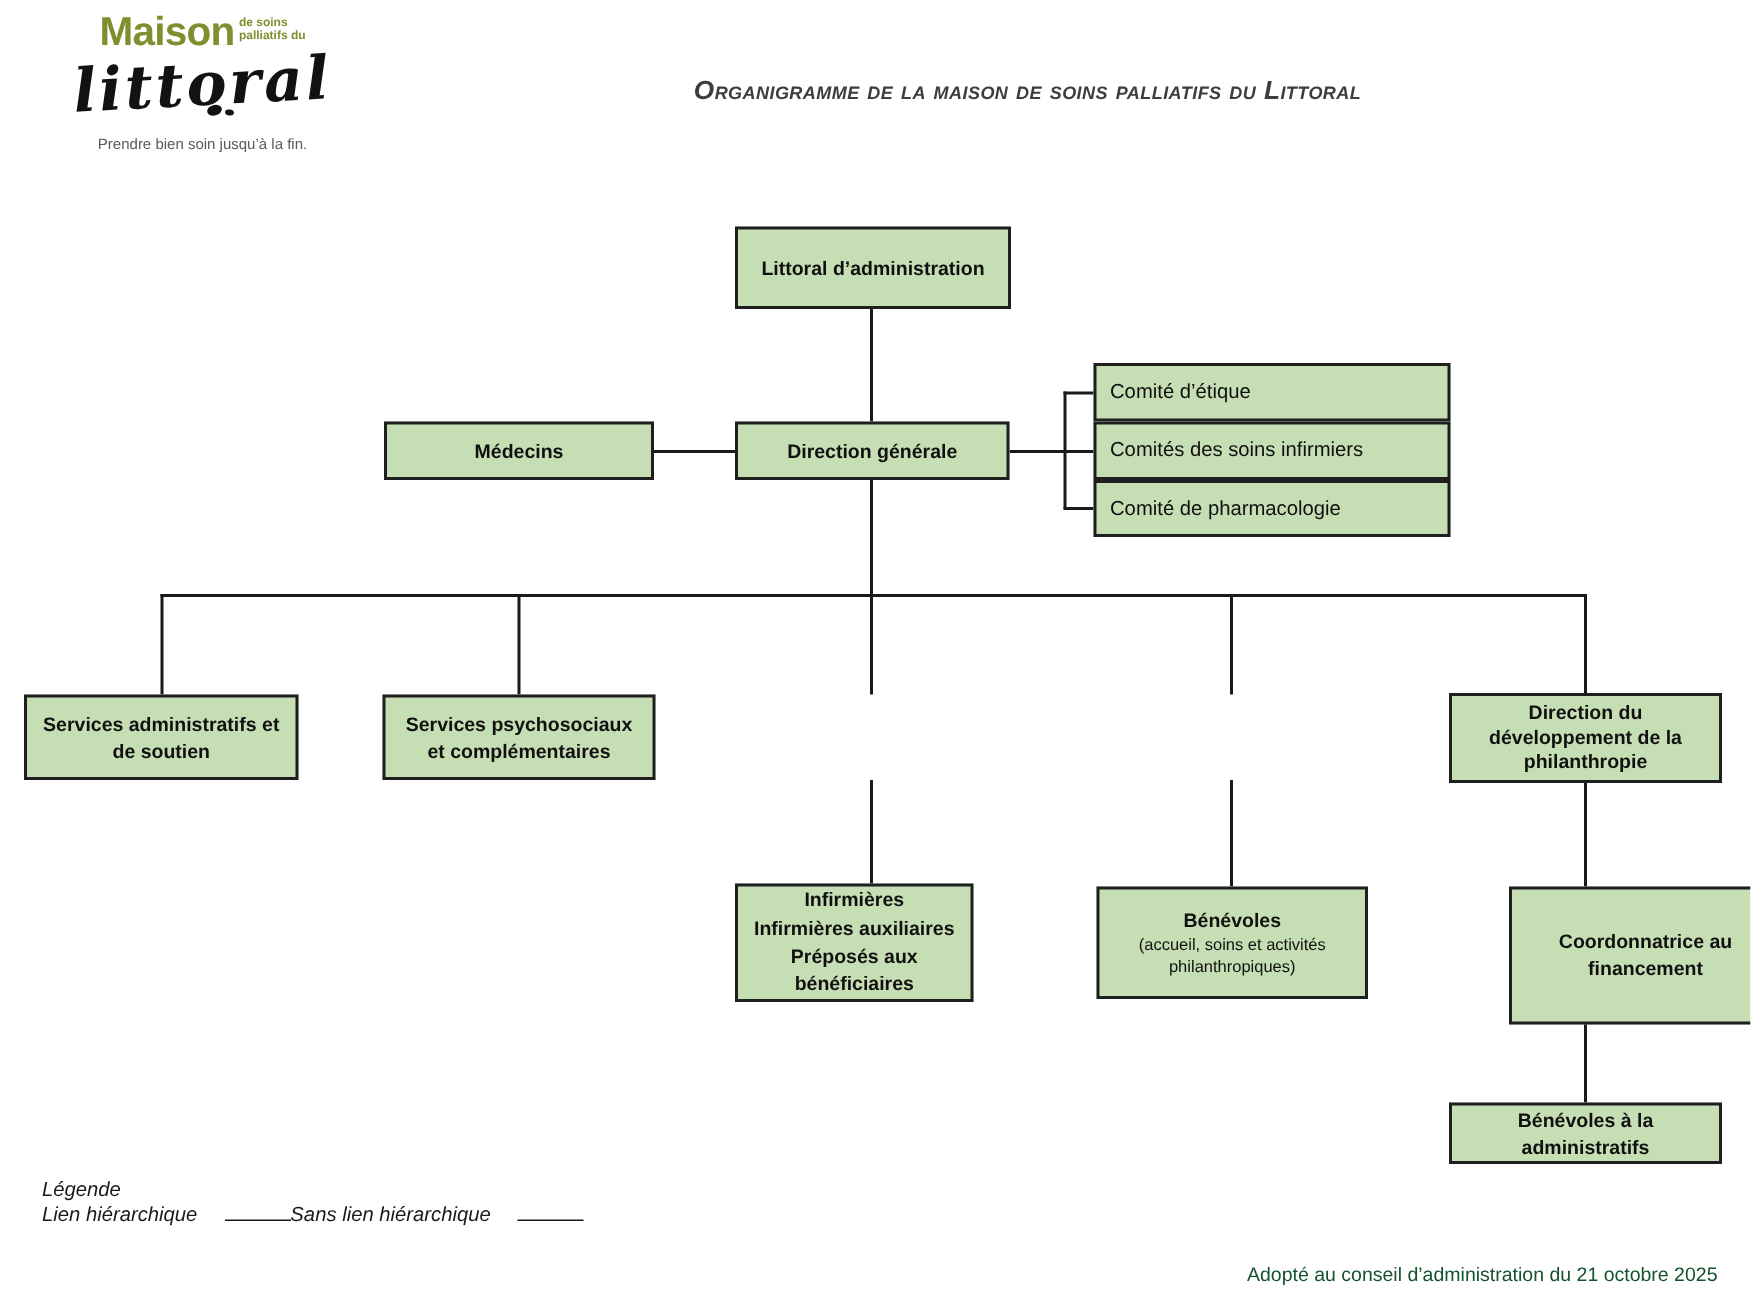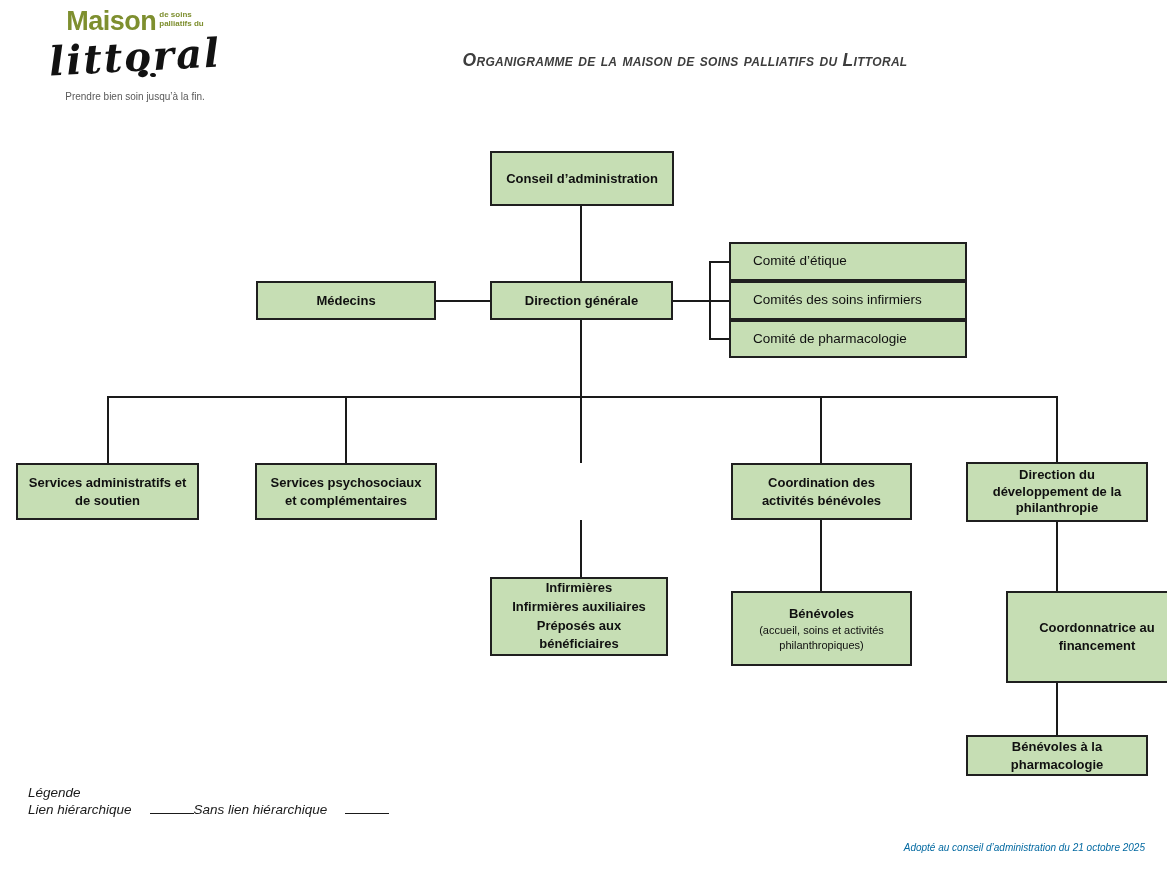--- a/index.html
+++ b/index.html
@@ -47,36 +47,36 @@
     position:absolute;
     background:#c6deb4;
     border:2px solid #1f1f1f;
     box-sizing:border-box;
     display:flex;align-items:center;justify-content:center;
     text-align:center;
     font-size:13px;font-weight:bold;color:#101010;
     line-height:1.35;
   }
   .node .lbl{white-space:pre-line;}
-  .node.plain{font-weight:normal;justify-content:flex-start;text-align:center;padding-left:22px;font-size:13.5px;}
+  .node.plain{font-weight:normal;justify-content:flex-start;text-align:center;padding-left:9px;font-size:13.5px;}
   .node .sub{white-space:pre-line;font-weight:normal;font-size:11px;line-height:1.3;margin-top:1px;}
   .node.stacked{flex-direction:column;}
 
   .b-conseil      {left:490px;top:151px;width:184px;height:55px;}
   .b-medecins     {left:256px;top:281px;width:180px;height:39px;}
   .b-dirgen       {left:490px;top:281px;width:183px;height:39px;}
   .b-com1         {left:729px;top:242px;width:238px;height:39px;}
   .b-com2         {left:729px;top:281px;width:238px;height:39px;}
   .b-com3         {left:729px;top:320px;width:238px;height:38px;}
   .b-servadm      {left:16px; top:463px;width:183px;height:57px;}
   .b-servpsy      {left:255px;top:463px;width:182px;height:57px;}
   .b-dirsoins     {left:490px;top:463px;width:183px;height:57px;}
   .b-coordben     {left:731px;top:463px;width:181px;height:57px;}
   .b-dirphil      {left:966px;top:462px;width:182px;height:60px;line-height:1.3;}
-  .b-infirm       {left:490px;top:577px;width:178px;height:79px;line-height:1.45;}
+  .b-infirm       {left:490px;top:589px;width:159px;height:79px;line-height:1.45;}
   .b-benevoles    {left:731px;top:591px;width:181px;height:75px;}
   .b-coordfin     {left:1006px;top:591px;width:182px;height:92px;}
   .b-benphil      {left:966px;top:735px;width:182px;height:41px;}
 
   
   .ln{position:absolute;background:#1a1a1a;}
   .c-v-conseil   {left:580px;top:206px;width:1.5px;height:75px;}
   .c-h-medecins  {left:436px;top:300px;width:54px;height:1.5px;}
   .c-h-dirgen-com{left:673px;top:300px;width:56px;height:1.5px;}
   .c-v-bracket   {left:709px;top:261px;width:1.5px;height:78px;}
@@ -103,21 +103,21 @@
   .legend-row{display:flex;align-items:baseline;}
   .legend-line{
     display:inline-block;width:44px;height:1px;background:#1a1a1a;
     margin-left:18px;align-self:flex-end;margin-bottom:3px;
   }
   .legend-gap{}
 
   
   .footer{
     position:absolute;right:22px;top:842px;
-    font-style:italic;font-size:10px;color:#0369a1;
+    font-size:13px;color:#14532d;
   }
 </style>
 </head>
 <body>
 
 <div class="canvas">
 
   <div class="logo">
     <div class="logo-top">
       <span class="logo-maison">Maison</span>
@@ -146,21 +146,21 @@
   <div class="ln c-d2"></div>
   <div class="ln c-d3"></div>
   <div class="ln c-d4"></div>
   <div class="ln c-d5"></div>
   <div class="ln c-v-infirm"></div>
   <div class="ln c-v-ben"></div>
   <div class="ln c-v-coordfin"></div>
   <div class="ln c-v-benphil"></div>
 
   <div class="node b-conseil">
-    <span class="lbl">Conseil d’administration</span>
+    <span class="lbl">Littoral d’administration</span>
   </div>
 
   <div class="node b-medecins">
     <span class="lbl">Médecins</span>
   </div>
 
   <div class="node b-dirgen">
     <span class="lbl">Direction générale</span>
   </div>
 
@@ -180,24 +180,20 @@
     <span class="lbl">Services administratifs et
 de soutien</span>
   </div>
 
   <div class="node b-servpsy">
     <span class="lbl">Services psychosociaux
 et complémentaires</span>
   </div>
 
 
-  <div class="node b-coordben">
-    <span class="lbl">Coordination des
-activités bénévoles</span>
-  </div>
 
   <div class="node b-dirphil">
     <span class="lbl">Direction du
 développement de la
 philanthropie</span>
   </div>
 
   <div class="node b-infirm">
     <span class="lbl">Infirmières
 Infirmières auxiliaires
@@ -211,21 +207,21 @@
 philanthropiques)</span>
   </div>
 
   <div class="node b-coordfin">
     <span class="lbl">Coordonnatrice au
 financement</span>
   </div>
 
   <div class="node b-benphil">
     <span class="lbl">Bénévoles à la
-pharmacologie</span>
+administratifs</span>
   </div>
 
   <div class="legend">
     <div class="legend-title">Légende</div>
     <div class="legend-row">
       <span>Lien hiérarchique</span>
       <span class="legend-line"></span>
       <span class="legend-gap">Sans lien hiérarchique</span>
       <span class="legend-line"></span>
     </div>

